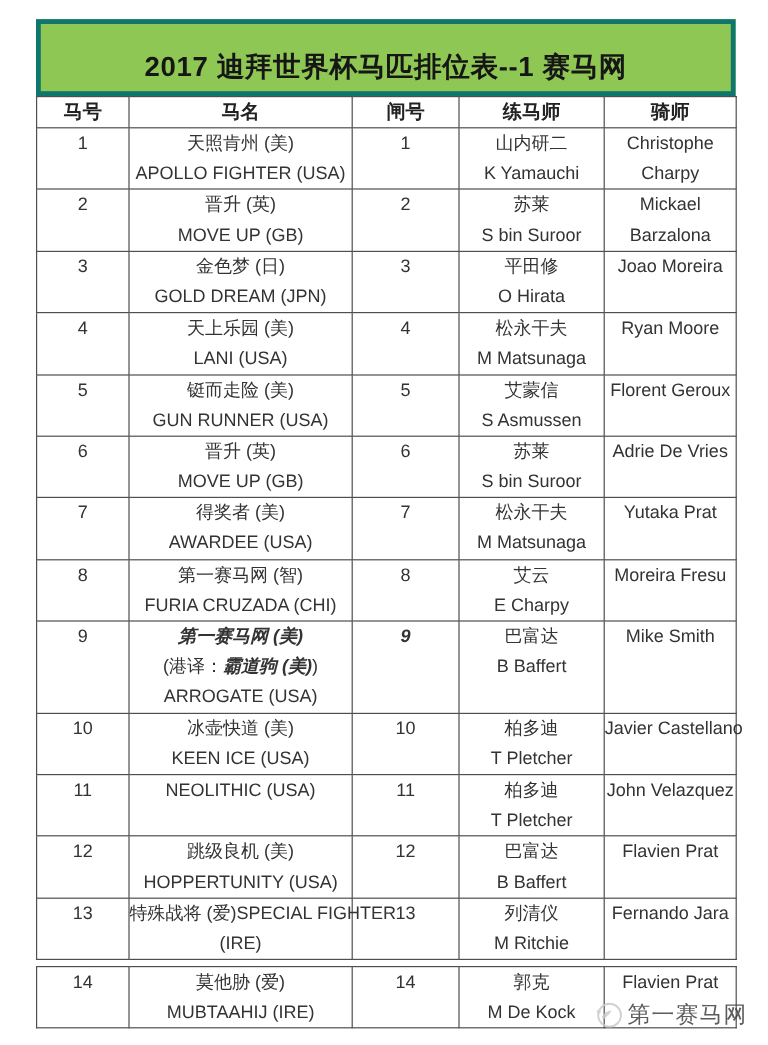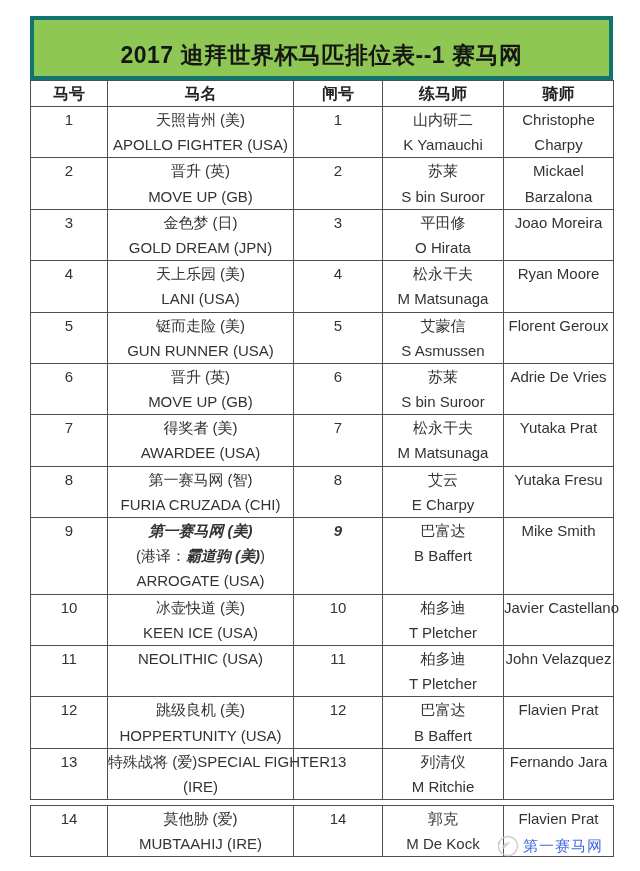--- a/index.html
+++ b/index.html
@@ -84,23 +84,23 @@
     position: absolute;
     left: 494px;
     top: 833px;
     display: flex;
     align-items: center;
     gap: 3px;
     pointer-events: none;
     opacity: 0.85;
   }
   .watermark .wm-text {
-    font-size: 15px;
+    font-size: 19px;
     letter-spacing: 1px;
-    color: #1d4ed8;
+    color: #404040;
     white-space: nowrap;
   }
   .watermark svg {
     display: block;
   }
 </style>
 </head>
 <body>
 
 <div class="sheet">
@@ -271,21 +271,21 @@
             <div class="line"><span>FURIA CRUZADA (CHI)</span></div>
           </td>
           <td>
             <div class="line"><span>8</span></div>
           </td>
           <td>
             <div class="line"><span>艾云</span></div>
             <div class="line"><span>E Charpy</span></div>
           </td>
           <td>
-            <div class="line"><span>Yutaka Fresu</span></div>
+            <div class="line"><span>Moreira Fresu</span></div>
           </td>
         </tr>
         <tr>
           <td>
             <div class="line"><span>9</span></div>
           </td>
           <td>
             <div class="line"><span class="bi">第一赛马网 (美)</span></div>
             <div class="line"><span>(港译：</span><span class="bi">霸道驹 (美)</span><span>)</span></div>
             <div class="line"><span>ARROGATE (USA)</span></div>

